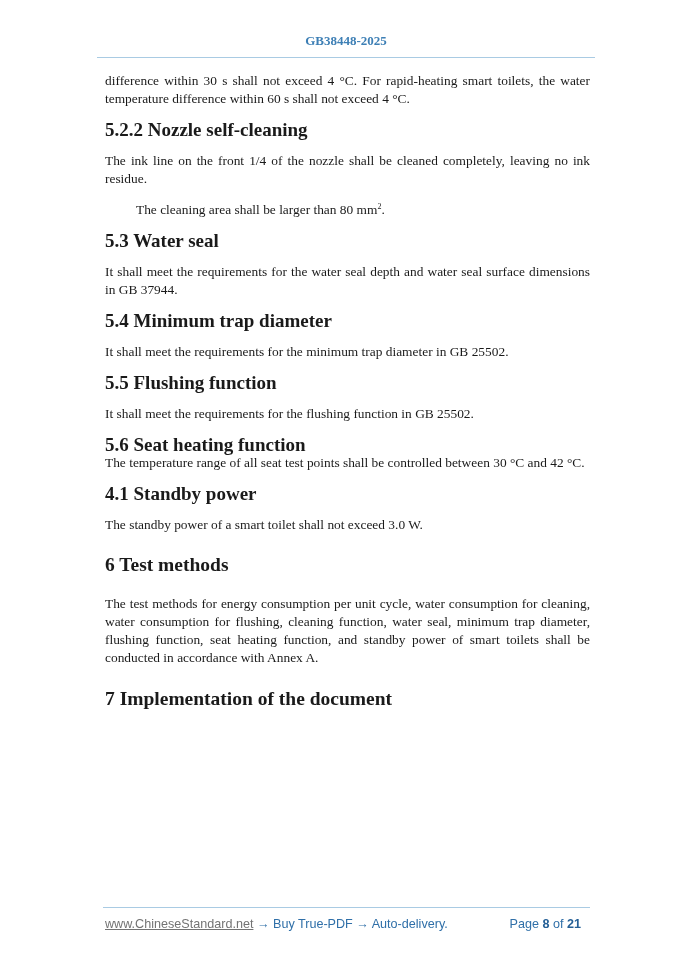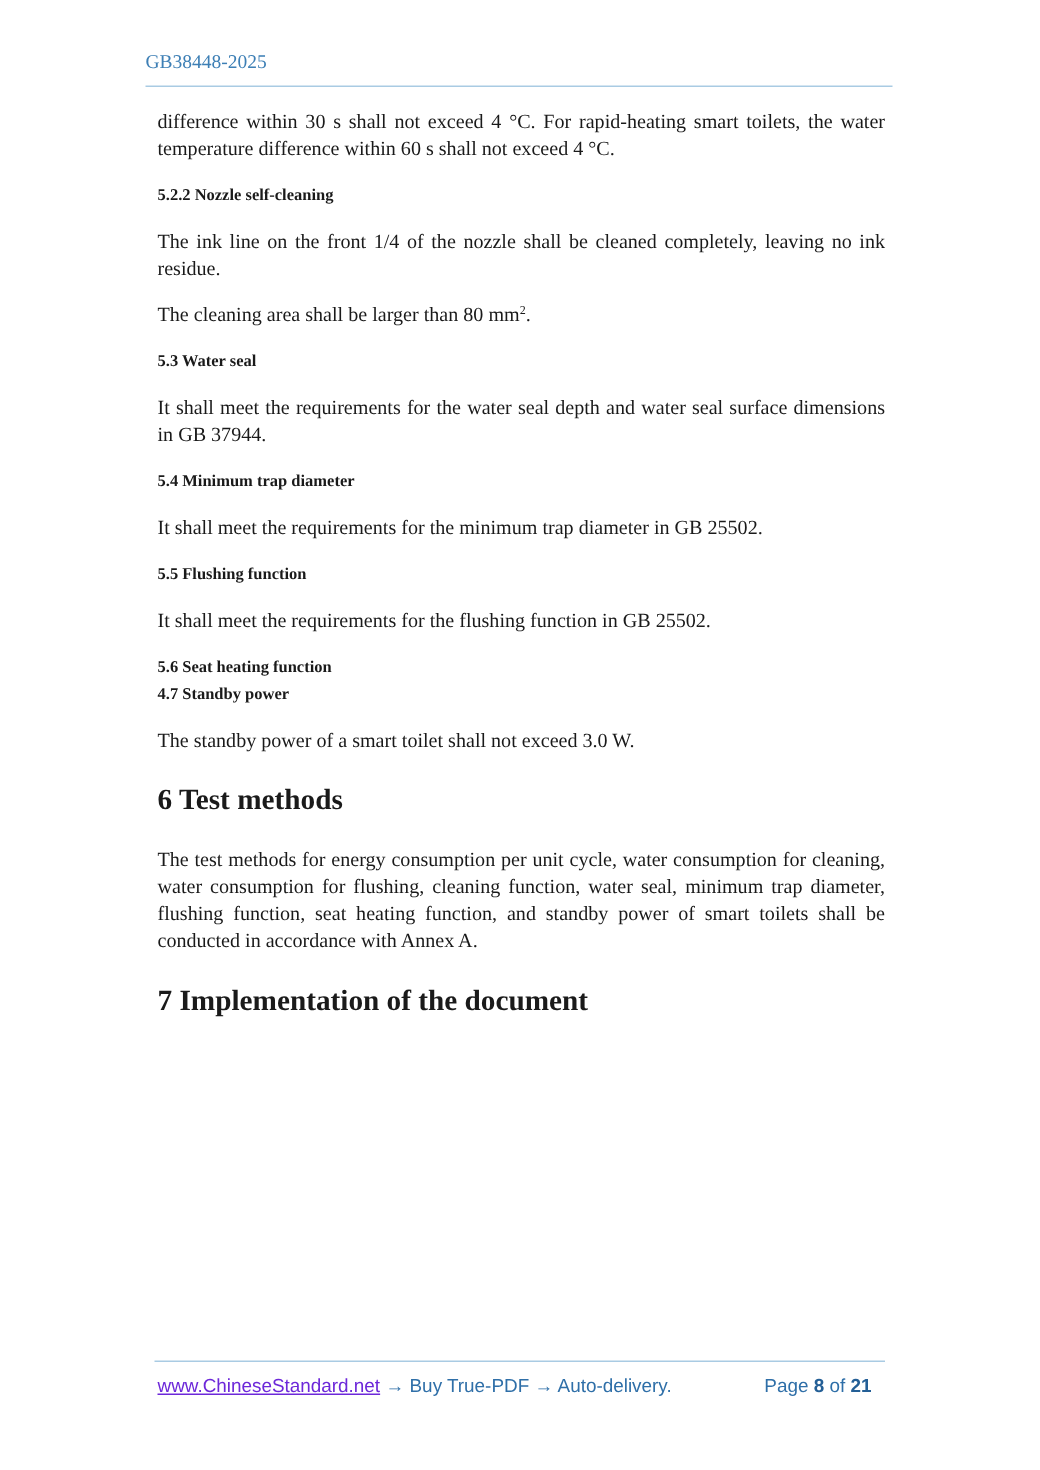--- a/index.html
+++ b/index.html
@@ -13,23 +13,25 @@
       position: relative;
       overflow: hidden;
       font-family: "Liberation Serif", "DejaVu Serif", serif;
       color: #1a1a1a;
     }
     .page-header {
       position: absolute;
       left: 97px;
       top: 33px;
       width: 498px;
+      text-align: center;
       font-size: 13px;
       color: #3d7fb5;
       font-family: "Liberation Serif", serif;
+      font-weight: bold;
     }
     .header-rule {
       position: absolute;
       left: 97px;
       top: 57px;
       width: 498px;
       height: 0;
       border-top: 1px solid #a9cbe3;
     }
     .content {
@@ -38,21 +40,21 @@
       top: 72px;
       width: 485px;
     }
     .para {
       font-size: 13.4px;
       line-height: 18px;
       text-align: justify;
       margin: 0;
     }
     .h3 {
-      font-size: 11px;
+      font-size: 19px;
       font-weight: bold;
       line-height: 18px;
       margin: 0;
     }
     .h1 {
       font-size: 19.5px;
       font-weight: bold;
       line-height: 24px;
       margin: 0;
     }
@@ -69,21 +71,21 @@
       position: absolute;
       left: 105px;
       top: 917px;
       width: 480px;
       font-family: "Liberation Sans", "DejaVu Sans", sans-serif;
       font-size: 12.6px;
       color: #2f6fa8;
       white-space: nowrap;
     }
     .footer a {
-      color: #6d28d9;
+      color: #737373;
       text-decoration: underline;
     }
     .footer .right {
       position: absolute;
       right: 4px;
       top: 0;
     }
     .footer .num { font-weight: bold; color: #245f96; }
   </style>
 </head>
@@ -91,34 +93,35 @@
 
 <div class="page-header">GB38448-2025</div>
 <div class="header-rule"></div>
 
 <div class="content">
   <p class="para" style="margin-bottom:13px;">difference within 30 s shall not exceed 4 °C. For rapid-heating smart toilets, the water temperature difference within 60 s shall not exceed 4 °C.</p>
 
   <p class="h3" style="margin-bottom:13px;">5.2.2 Nozzle self-cleaning</p>
   <p class="para" style="margin-bottom:13px;">The ink line on the front 1/4 of the nozzle shall be cleaned completely, leaving no ink residue.</p>
 
-  <p class="para" style="margin-bottom:13px;"><span>The cleaning area shall be larger than 80 mm</span><sup>2</sup><span>.</span></p>
+  <p class="para" style="margin-bottom:13px;margin-left:31px;"><span>The cleaning area shall be larger than 80 mm</span><sup>2</sup><span>.</span></p>
 
   <p class="h3" style="margin-bottom:13px;">5.3 Water seal</p>
   <p class="para" style="margin-bottom:13px;">It shall meet the requirements for the water seal depth and water seal surface dimensions in GB 37944.</p>
 
   <p class="h3" style="margin-bottom:13px;">5.4 Minimum trap diameter</p>
   <p class="para" style="margin-bottom:13px;">It shall meet the requirements for the minimum trap diameter in GB 25502.</p>
 
   <p class="h3" style="margin-bottom:13px;">5.5 Flushing function</p>
   <p class="para" style="margin-bottom:13px;">It shall meet the requirements for the flushing function in GB 25502.</p>
 
   <p class="h3" style="">5.6 Seat heating function</p>
+  <p class="para" style="margin-bottom:13px;">The temperature range of all seat test points shall be controlled between 30 °C and 42 °C.</p>
 
-  <p class="h3" style="margin-bottom:13px;">4.7 Standby power</p>
+  <p class="h3" style="margin-bottom:13px;">4.1 Standby power</p>
   <p class="para" style="margin-bottom:19px;">The standby power of a smart toilet shall not exceed 3.0 W.</p>
 
   <p class="h1" style="margin-bottom:18px;">6 Test methods</p>
   <p class="para" style="margin-bottom:20px;">The test methods for energy consumption per unit cycle, water consumption for cleaning, water consumption for flushing, cleaning function, water seal, minimum trap diameter, flushing function, seat heating function, and standby power of smart toilets shall be conducted in accordance with Annex A.</p>
 
   <p class="h1" style="margin-bottom:18px;">7 Implementation of the document</p>
 </div>
 
 <div class="footer-rule"></div>
 <div class="footer">

